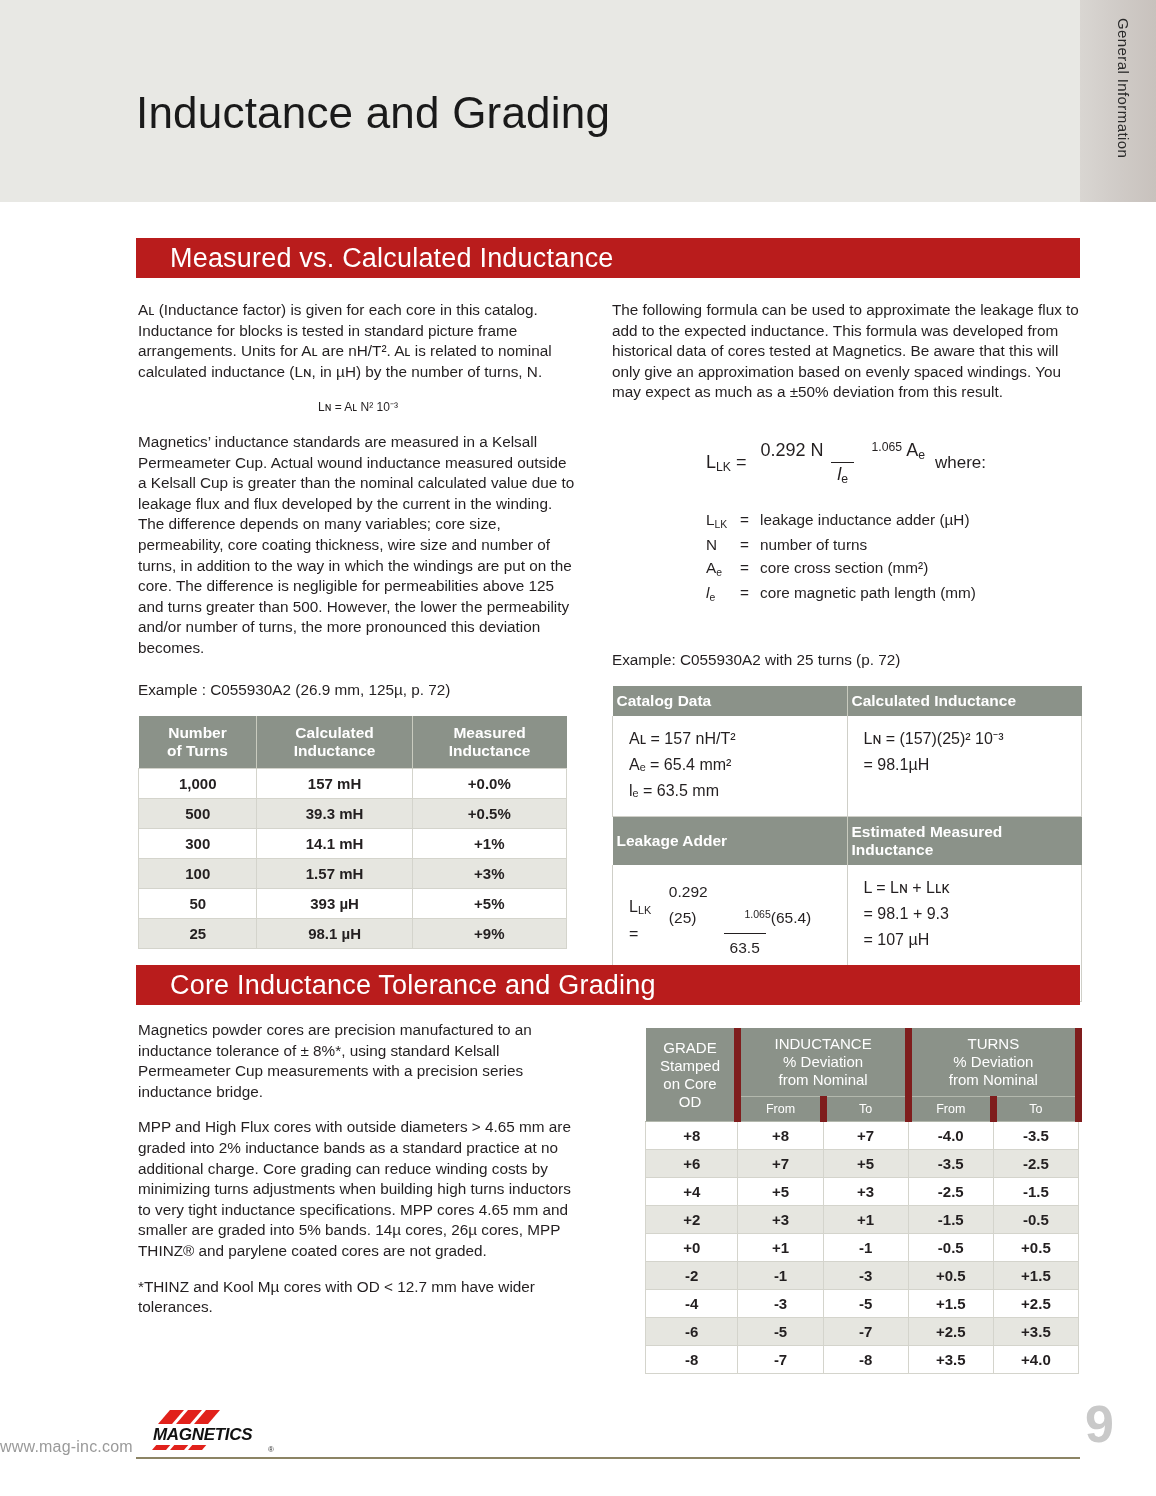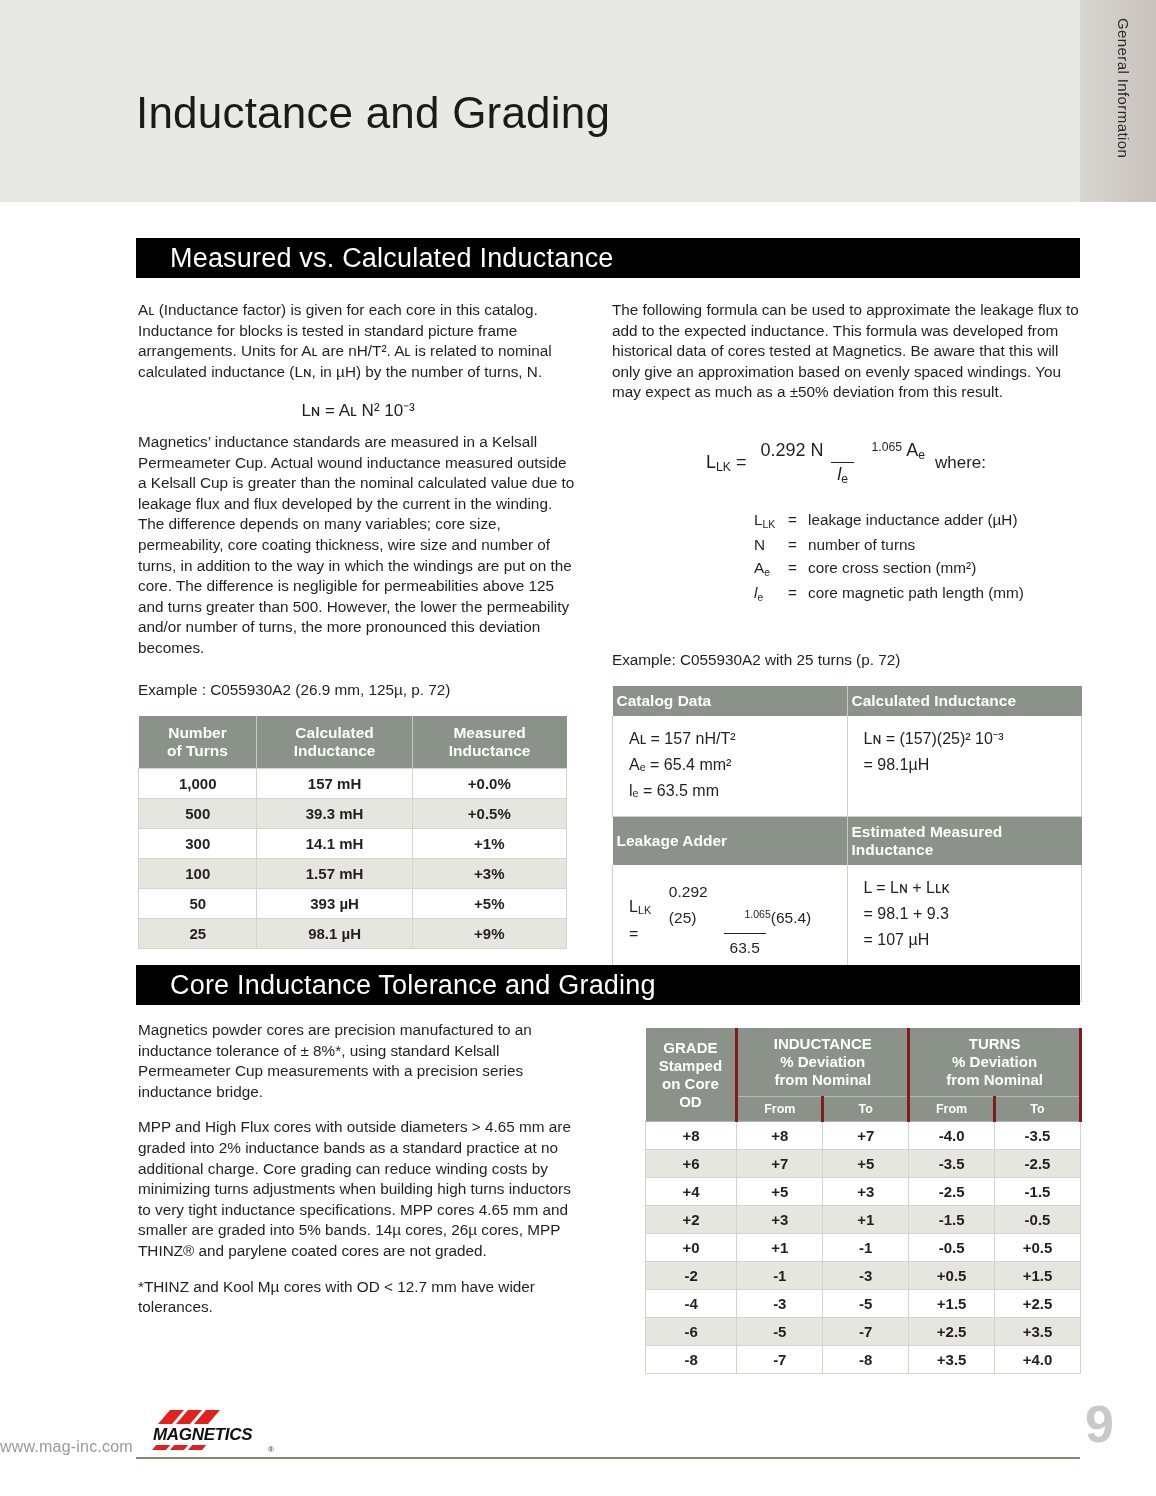--- a/index.html
+++ b/index.html
@@ -53,21 +53,21 @@
     color: #2a2a2a;
     white-space: nowrap;
   }
 
   
   .section-bar {
     position: absolute;
     left: 136px;
     width: 944px;
     height: 40px;
-    background: #000000;
+    background: #b91c1c;
   }
   .section-bar span {
     position: absolute;
     left: 34px;
     top: 50%;
     transform: translateY(-50%);
     color: #ffffff;
     font-size: 27px;
     font-weight: 300;
     letter-spacing: 0.2px;
@@ -84,36 +84,36 @@
     line-height: 20.6px;
     color: #231f20;
   }
   .col-left  { left: 138px; width: 440px; }
   .col-right { left: 612px; width: 468px; }
 
   #text-left-top   { top: 300px; }
   #text-left-mid   { top: 432px; }
   #text-left-ex    { top: 680px; }
   #text-right-top  { top: 300px; }
-  #defs            { top: 508px; left: 706px; width: 380px; margin-left: 48px; }
+  #defs            { top: 508px; left: 706px; width: 380px; }
   #text-right-ex   { top: 650px; }
   #text-left-sec2  { top: 1020px; }
 
   sub { font-size: 0.68em; vertical-align: baseline; position: relative; bottom: -0.25em; }
   sup { font-size: 0.68em; vertical-align: baseline; position: relative; top: -0.45em; padding-left: 48px; }
   .it { font-style: italic; }
 
   
   .formula-inline {
     position: absolute;
     left: 138px;
     top: 398px;
     width: 440px;
     text-align: center;
-    font-size: 17px;
+    font-size: 12px;
     color: #231f20;
   }
 
   
   .frac-block {
     position: absolute;
     left: 612px;
     top: 440px;
     width: 468px;
     display: flex;
@@ -205,22 +205,22 @@
   
   #grade-table {
     left: 645px;
     top: 1028px;
     width: 437px;
     table-layout: fixed;
   }
   #grade-table th {
     background: #8b9289;
     color: #fff;
-    font-weight: bold;
-    border-right: 3px solid #7f1d1d;
+    font-weight: normal;
+    border-right: 7px solid #7f1d1d;
     border-bottom: 1px solid #b3b8ad;
     padding: 4px 2px;
   }
   #grade-table th.grp { font-size: 15px; line-height: 18px; padding: 7px 2px; }
   #grade-table th.sub { font-size: 12.5px; padding: 5px 2px; }
   #grade-table th.tall { font-size: 15px; line-height: 18px; padding: 7px 2px; }
   #grade-table td {
     text-align: center;
     font-size: 15px;
     font-weight: bold;

